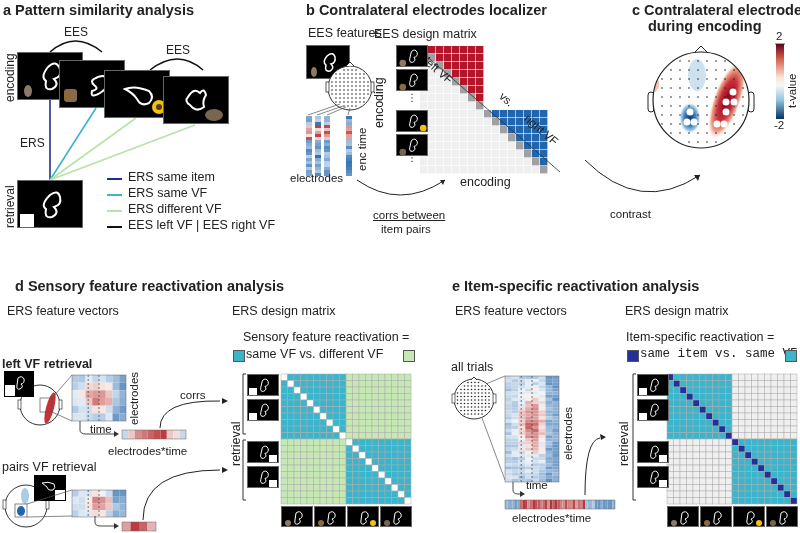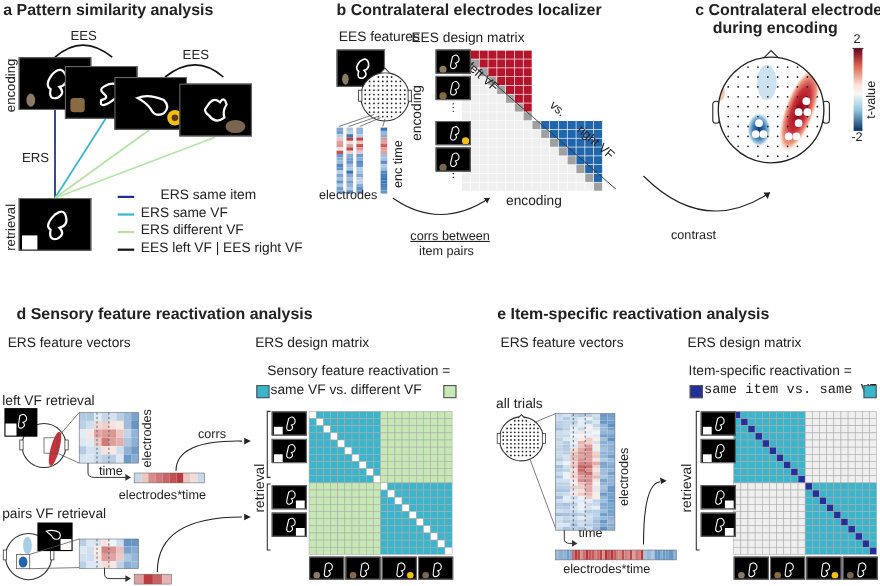--- a/index.html
+++ b/index.html
@@ -60,21 +60,21 @@
 </div>
 <div class="thumb" style="left:17px;top:180px;width:66px;height:48px;">
   <svg width="66" height="48">
       <path d="M32,14 q8,-6 10,2 q2,8 -6,10 q6,6 -2,10 q-8,2 -6,-8 q-6,-4 4,-14z" stroke="#fff" stroke-width="2" fill="none"></path>
     </svg>
   <div class="wsq" style="left:2px;top:33px;width:14px;height:13px;"></div>
 </div>
 
 <div>
   <div class="abs" style="left:107px;top:178px;width:15px;height:2px;background:#1f2f8f;"></div>
-  <div class="lbl" style="left:128px;top:170px;margin-left:18px;">ERS same item</div>
+  <div class="lbl" style="left:128px;top:170px;">ERS same item</div>
   <div class="abs" style="left:107px;top:194px;width:15px;height:2px;background:#3ab5cc;"></div>
   <div class="lbl" style="left:128px;top:186px;">ERS same VF</div>
   <div class="abs" style="left:107px;top:210px;width:15px;height:2px;background:#b6e3a6;"></div>
   <div class="lbl" style="left:128px;top:202px;">ERS different VF</div>
   <div class="abs" style="left:107px;top:226px;width:15px;height:2px;background:#111;"></div>
   <div class="lbl" style="left:128px;top:218px;">EES left VF | EES right VF</div>
 </div>
 
 <div class="ptitle" style="left:306px;top:2px;">b Contralateral electrodes localizer</div>
 <div class="lbl" style="left:308px;top:26px;">EES features</div>
@@ -639,21 +639,21 @@
   <line x1="775" y1="44" x2="785" y2="44" stroke="#222" stroke-width="0.8"></line>
 </svg>
 <div class="lbl sm" style="left:776px;top:30px;">2</div>
 <div class="lbl sm" style="left:774px;top:119px;">-2</div>
 <div class="lbl sm vert" style="left:786px;top:108px;">t-value</div>
 <div class="lbl sm" style="left:610px;top:208px;">contrast</div>
 
 <div class="ptitle" style="left:15px;top:278px;text-align:center;">d Sensory feature reactivation analysis</div>
 <div class="lbl" style="left:7px;top:304px;">ERS feature vectors</div>
 <div class="lbl" style="left:232px;top:304px;">ERS design matrix</div>
-<div class="lbl" style="left:2px;top:357px;">left VF retrieval</div>
+<div class="lbl" style="left:2px;top:357px;font-weight:bold;">left VF retrieval</div>
 <div class="lbl" style="left:2px;top:460px;">pairs VF retrieval</div>
 <div class="lbl sm vert" style="left:128px;top:425px;">electrodes</div>
 <div class="lbl sm" style="left:90px;top:423px;">time</div>
 <div class="lbl sm" style="left:108px;top:445px;">electrodes*time</div>
 <div class="lbl sm" style="left:180px;top:389px;">corrs</div>
 <div class="lbl vert" style="left:229px;top:466px;">retrieval</div>
 <div class="lbl" style="left:243px;top:330px;">Sensory feature reactivation =</div>
 <div class="abs" style="left:233px;top:350px;width:10px;height:10px;background:#3ab5cc;border:1px solid #555;"></div>
 <div class="lbl" style="left:246px;top:347px;">same VF vs. different VF</div>
 <div class="abs" style="left:403px;top:350px;width:10px;height:10px;background:#c6e8b4;border:1px solid #555;"></div>

